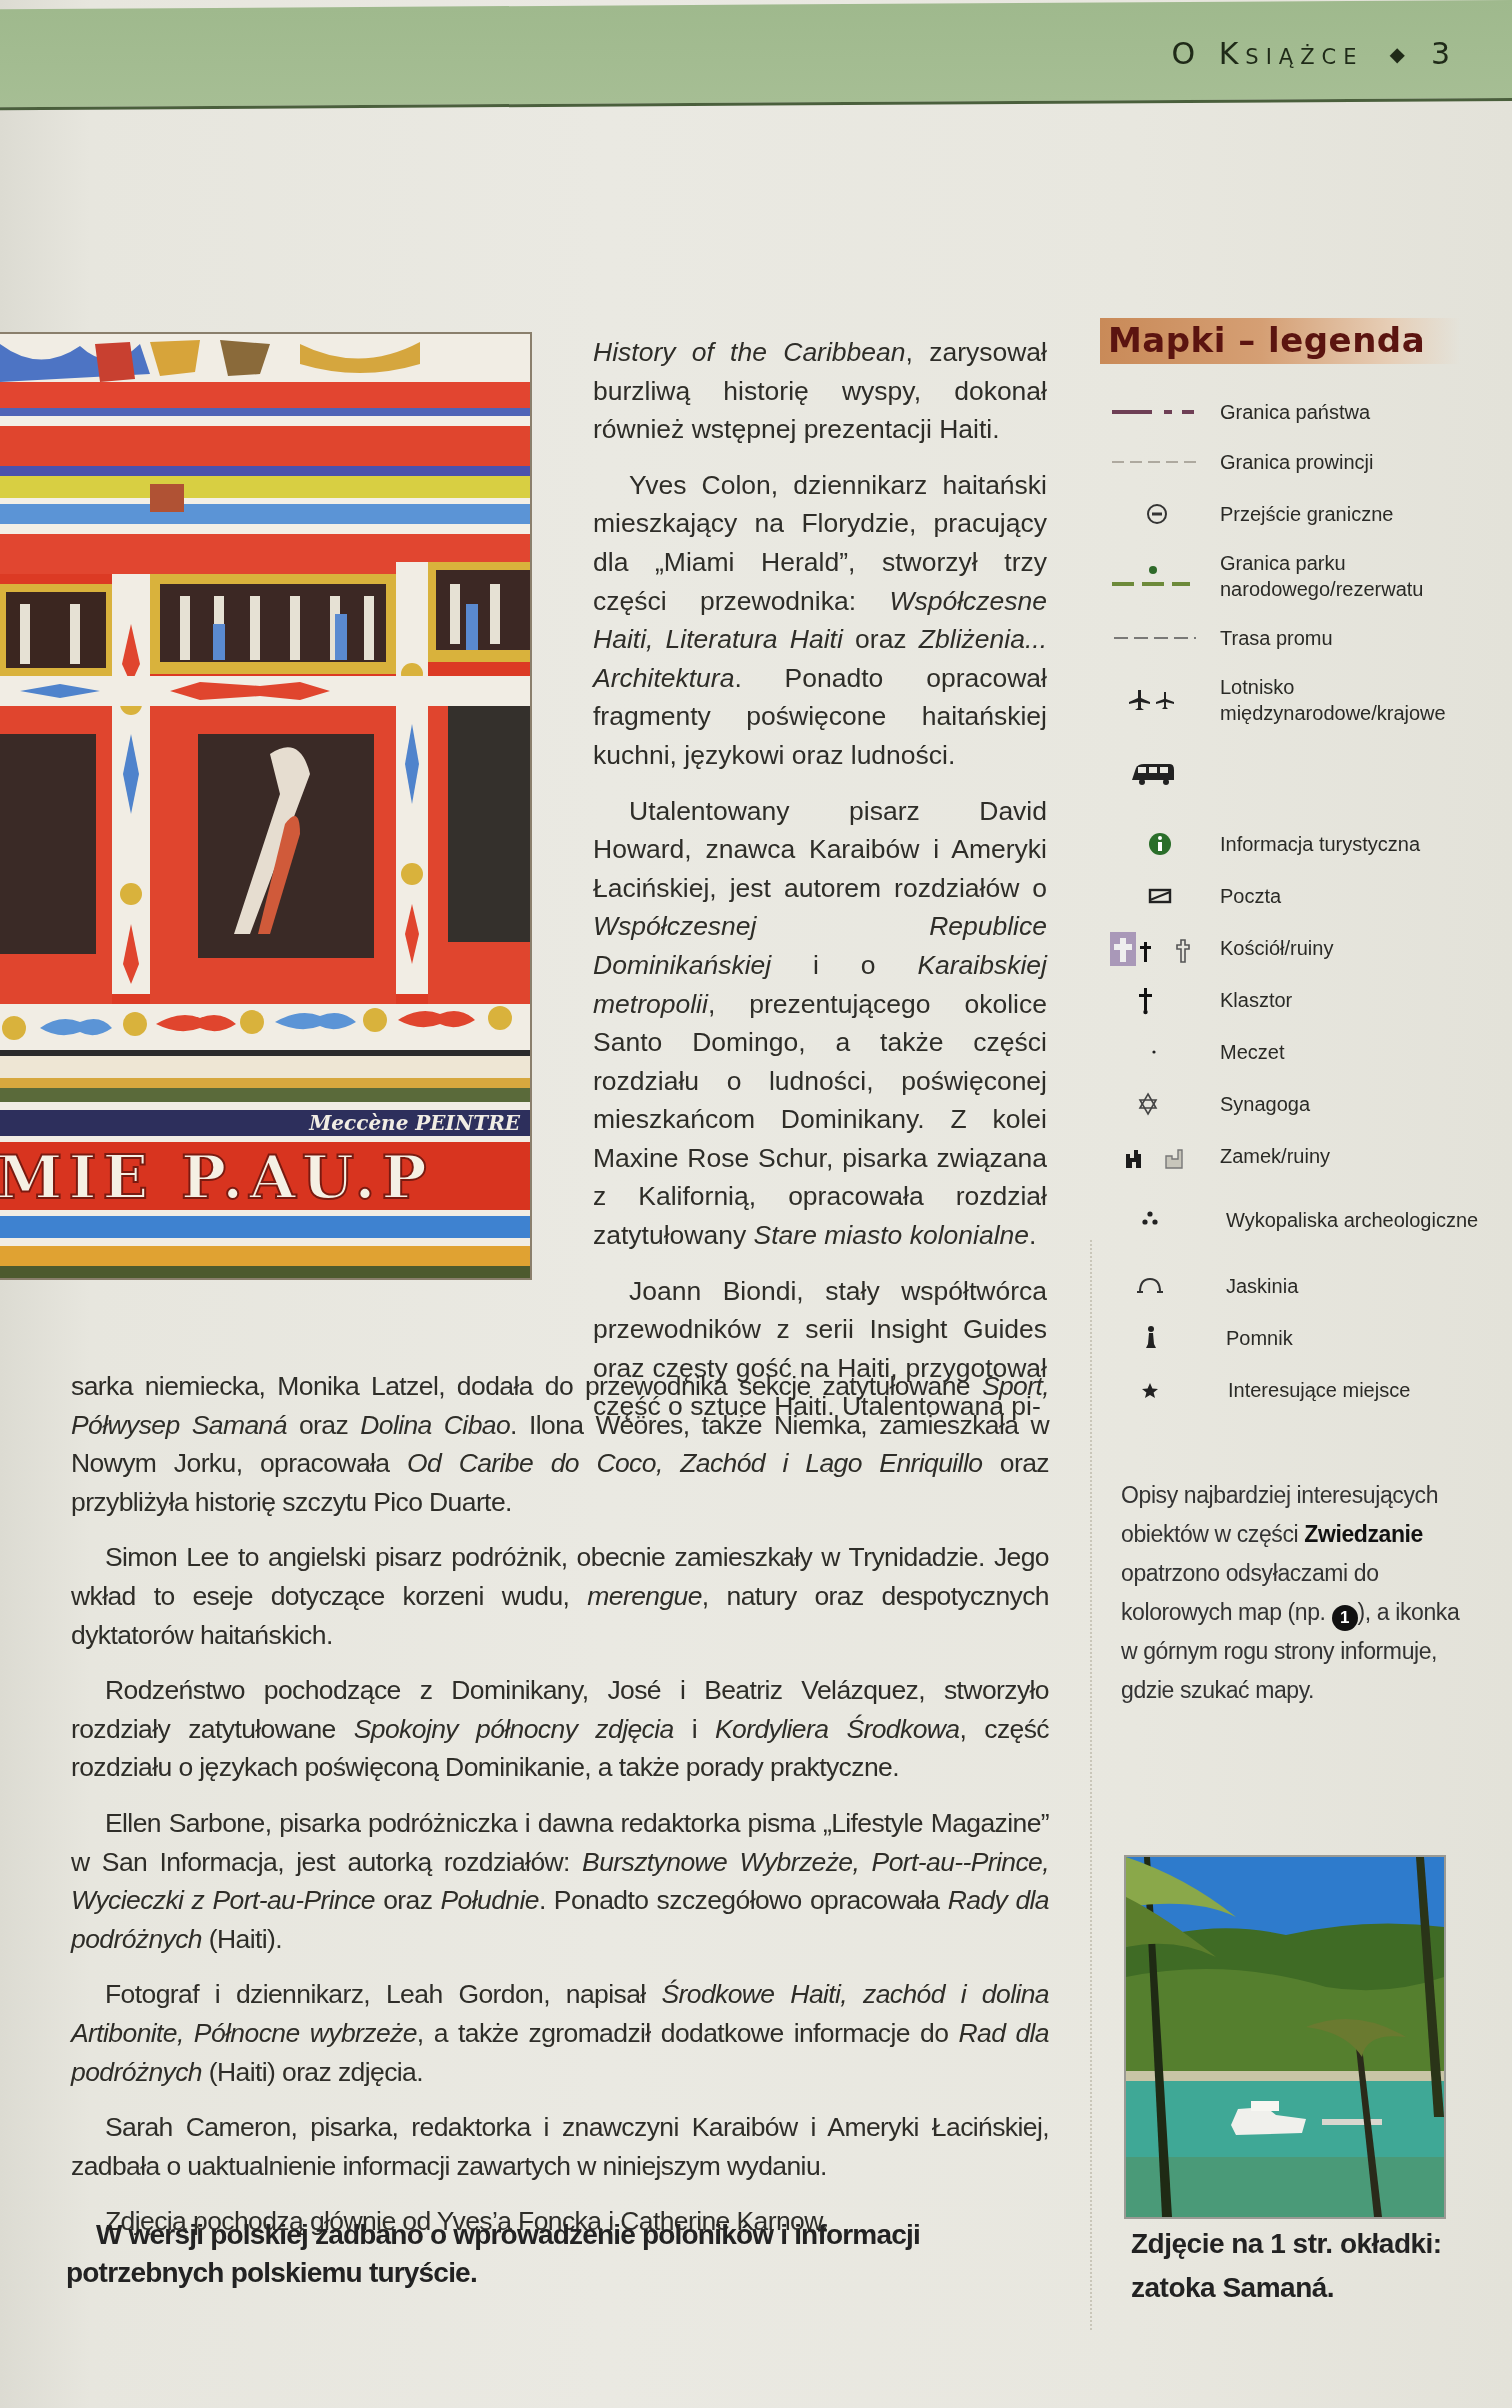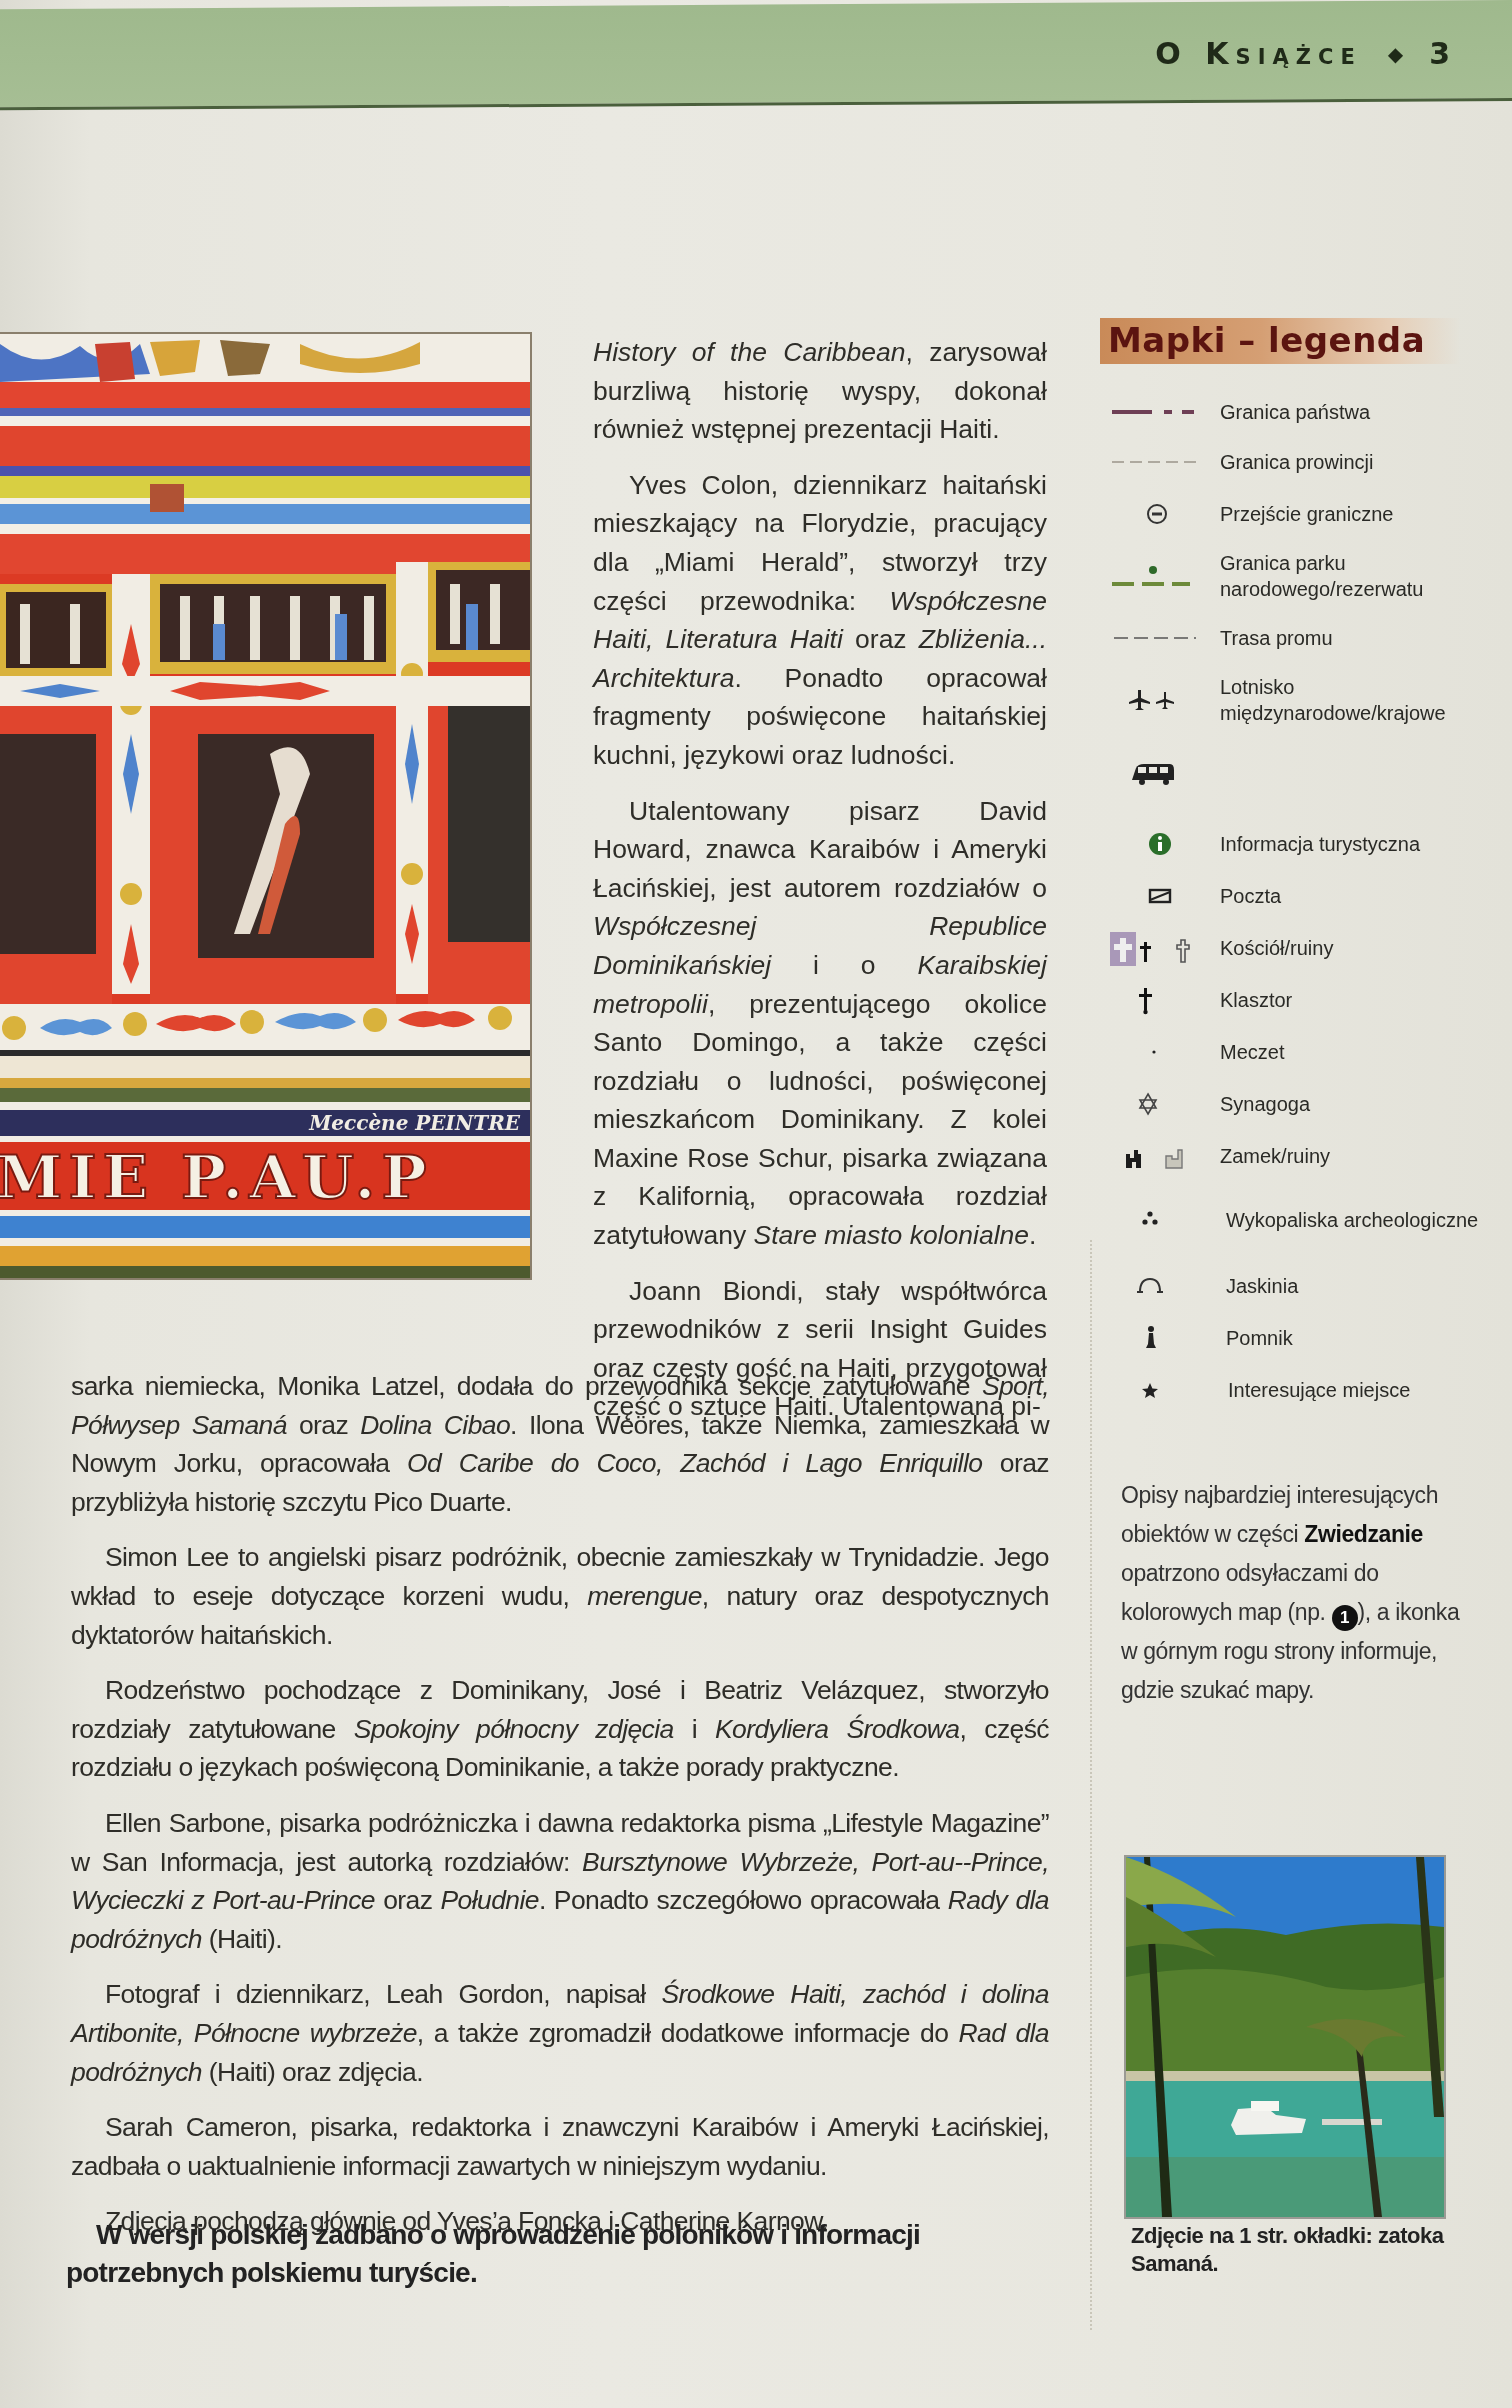--- a/index.html
+++ b/index.html
@@ -9,21 +9,21 @@
     font-family: "Liberation Sans", sans-serif; color: #2a2a26;
   }
   .header-band {
     position: absolute; left: 0; top: 0; width: 1512px; height: 98px;
     background: linear-gradient(180deg, #9fb98d 0%, #a6be94 100%);
     border-bottom: 3px solid #4a5f3c;
     transform: skewY(-0.35deg); transform-origin: right top;
   }
   .running-head {
     position: absolute; right: 62px; top: 36px;
-    font-family: "DejaVu Sans", sans-serif; font-weight: bold; font-size: 30px;
+    font-family: "DejaVu Sans", sans-serif; font-weight: normal; font-size: 30px;
     letter-spacing: 7px; color: #1f2a18; font-variant: small-caps;
     display: flex; align-items: center; gap: 26px; text-align: right;
   }
   .running-head .diamond { font-size: 20px; letter-spacing: 0; }
   .running-head .page-no { letter-spacing: 0; }
 
   
   .tap-photo {
     position: absolute; left: 0; top: 332px; width: 530px; height: 944px;
     border-right: 2px solid #8a7f6c; border-top: 2px solid #8a7f6c; border-bottom: 2px solid #8a7f6c;
@@ -80,21 +80,21 @@
     color: #fff; font-weight: bold; font-size: 17px; line-height: 26px; text-align: center; vertical-align: -3px;
   }
 
   .cover-photo {
     position: absolute; left: 1124px; top: 1855px; width: 318px; height: 360px;
     border: 2px solid #9a9a94; overflow: hidden;
     background: linear-gradient(180deg, #2a78c8 0%, #3a86d2 20%, #4f7a2e 23%, #3d6a24 45%, #5a8a35 60%, #c9c7a6 64%, #4fb3a6 67%, #3aa596 85%, #4a9270 100%);
   }
   .cover-caption {
     position: absolute; left: 1131px; top: 2222px; width: 340px;
-    font-size: 22px; line-height: 28px; font-weight: bold; color: #222; letter-spacing: -0.5px;
+    font-size: 28px; line-height: 44px; font-weight: bold; color: #222; letter-spacing: -0.5px;
   }
 </style>
 </head>
 <body>
 
 <div class="header-band"></div>
 <div class="running-head">
   <span>O Książce</span>
   <span class="diamond">◆</span>
   <span class="page-no">3</span>

